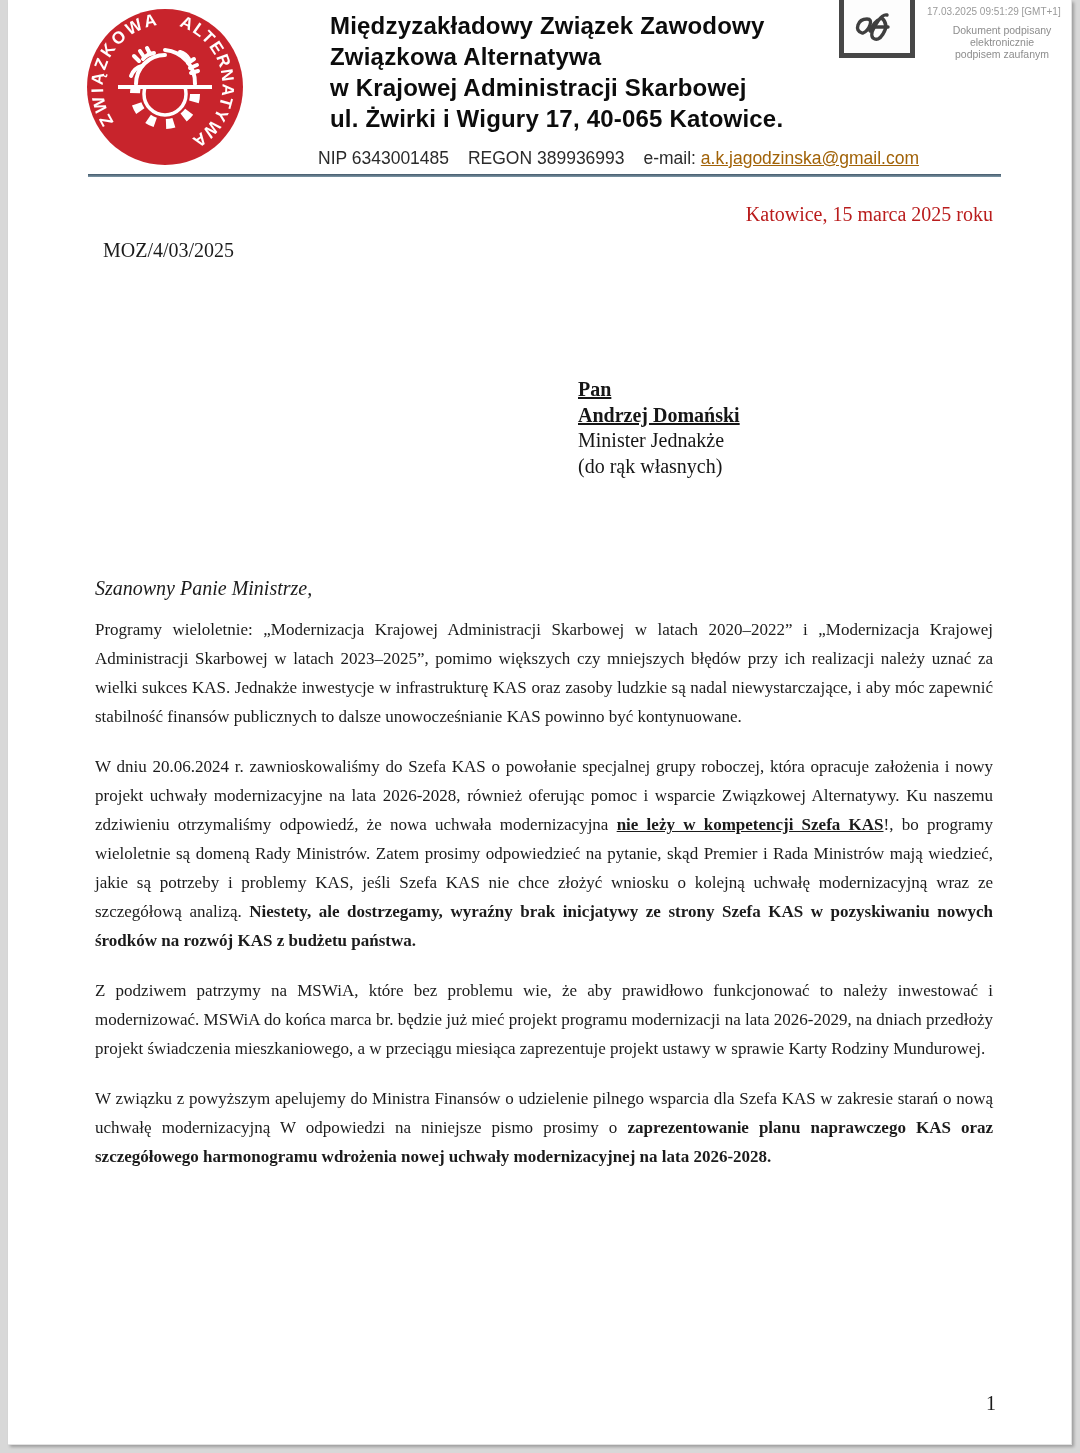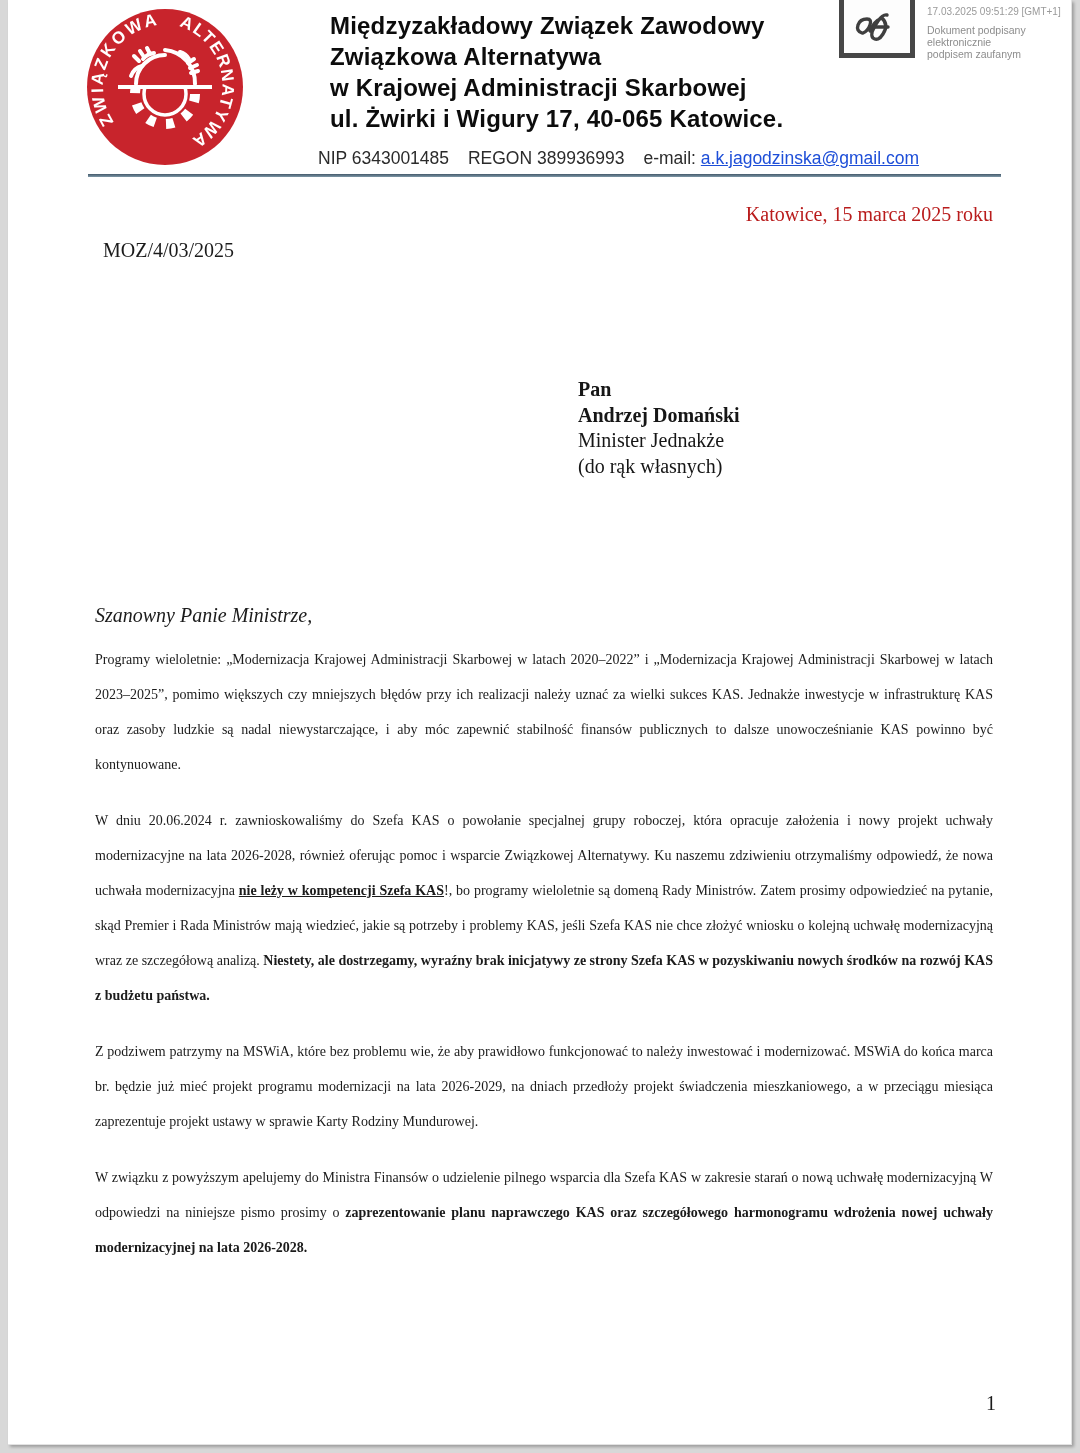--- a/index.html
+++ b/index.html
@@ -17,42 +17,42 @@
     font-family:"Liberation Sans", sans-serif; font-weight:800;
     font-size:24px; line-height:31px; color:#0c0c0c; letter-spacing:0.2px;
     white-space:nowrap;
   }
   .nip-line {
     position:absolute; left:310px; top:148px;
     font-family:"Liberation Sans", sans-serif; font-size:17.5px; color:#2b2b2b;
     white-space:nowrap;
   }
   .nip-line .gap { display:inline-block; width:14px; }
-  .email { color:#1d4ed8; text-decoration:underline; cursor:pointer; }
+  .email { color:#a16207; text-decoration:underline; cursor:pointer; }
   .rule { position:absolute; left:80px; top:174px; width:913px; height:3px;
           background:linear-gradient(#44596a,#7e98a8); }
   
   .stamp { position:absolute; left:831px; top:-18px; width:240px; height:78px; }
   .stamp-box { position:absolute; left:0; top:0; width:76px; height:76px;
                border:5px solid #474747; background:#fdfdfd; }
   .stamp-text { position:absolute; left:88px; top:2px; width:150px;
                 font-family:"Liberation Sans", sans-serif; }
   .stamp-name { font-size:18px; font-weight:700; color:#3c3c3c; letter-spacing:0.5px; }
   .stamp-ts   { font-size:10px; color:#9a9a9a; margin-top:1px; }
-  .stamp-note { font-size:10.5px; color:#8d8d8d; line-height:12px; margin-top:7px; }
+  .stamp-note { font-size:10.5px; color:#8d8d8d; line-height:12px; margin-top:7px;text-align:center; }
   
   .content { position:absolute; left:87px; width:898px; }
   .date-line { top:203px; text-align:right; font-size:20px; color:#b91c1c; }
   .reference { top:239px; text-align:left; font-size:20px; color:#1b1b1b; }
   .addressee { position:absolute; left:570px; top:377px; font-size:20px;
                line-height:25.5px; color:#161616; }
-  .addressee .b { font-weight:bold; }
+  .addressee .b { font-weight:bold;text-decoration:underline; }
   .letter-body { top:577px; color:#1b1b1b; }
-  .salutation { font-style:italic; font-size:20px; margin-bottom:15px;margin-top:27px; }
-  .para { font-size:14px; line-height:35px; text-align:justify;
+  .salutation { font-style:italic; font-size:20px; margin-bottom:15px; }
+  .para { font-size:17px; line-height:29px; text-align:justify;
           margin-bottom:21px; }
   .para .bold { font-weight:bold; }
   .para .bold-underline { font-weight:bold; text-decoration:underline; }
   .page-num { position:absolute; left:968px; top:1392px; width:30px;
               font-size:20px; color:#1b1b1b; text-align:center; }
 </style>
 </head>
 <body>
 
 <div class="page">

